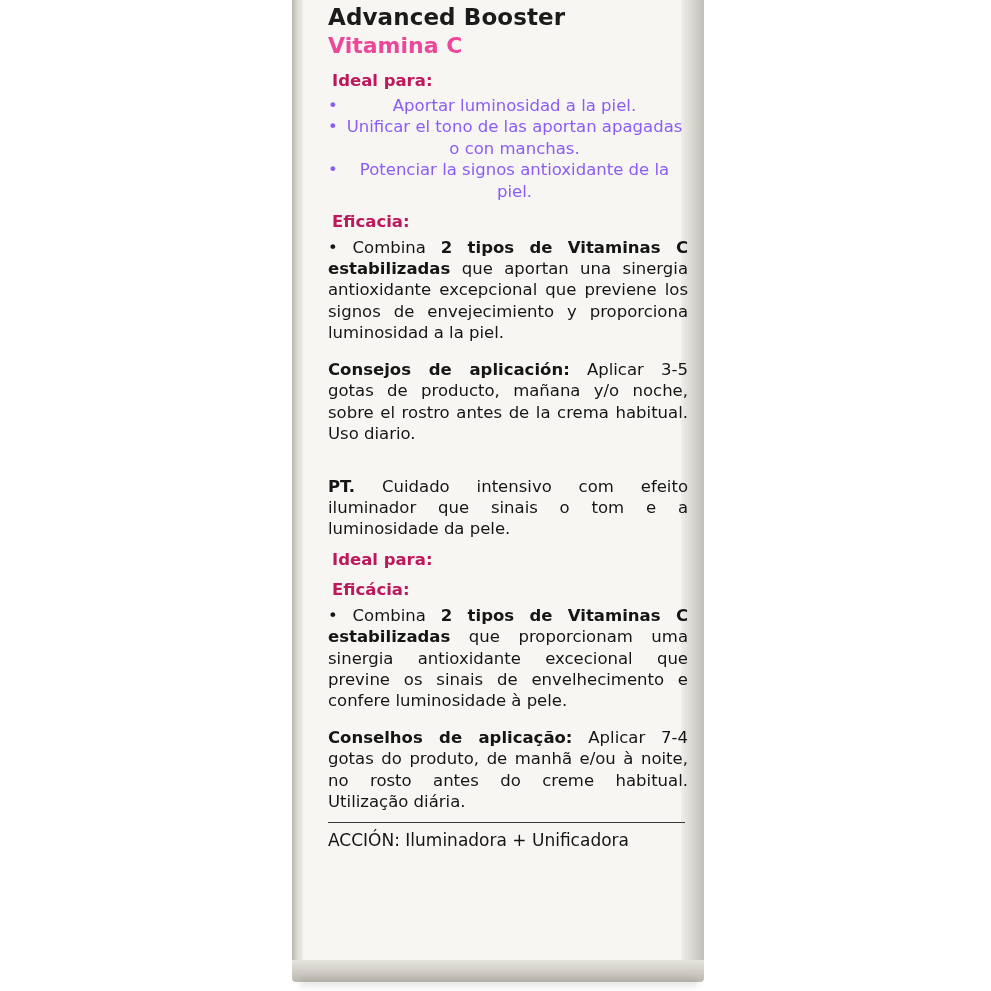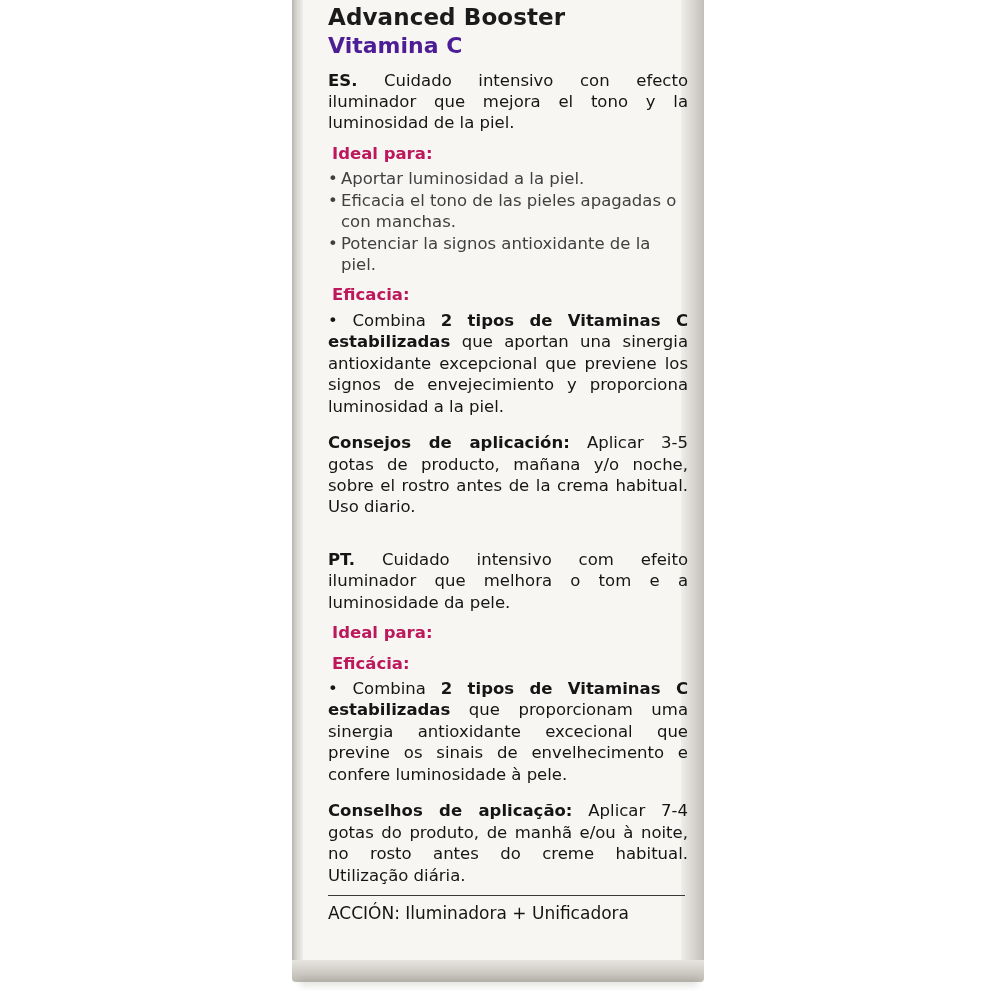--- a/index.html
+++ b/index.html
@@ -83,21 +83,21 @@
     font-size: 23px;
     letter-spacing: 0.1px;
     color: #1b1b1b;
     margin-top: 4px;
     line-height: 1.18;
   }
   .subtitle {
     font-family: "DejaVu Sans", sans-serif;
     font-weight: bold;
     font-size: 22px;
-    color: #4c1d95;
+    color: #ec4899;
     line-height: 1.2;
     margin-top: 2px;
     margin-bottom: 10px;
   }
 
   .block {
     margin-bottom: 9px;
   }
   .para {
     font-size: 16.5px;
@@ -116,24 +116,24 @@
     color: #be185d;
   }
   .bullets {
     margin: 0;
     padding: 0;
     list-style: none;
   }
   .bullets li {
     font-size: 16.5px;
     line-height: 1.30;
-    color: #404040;
+    color: #8b5cf6;
     padding-left: 13px;
     position: relative;
-    text-align: left;
+    text-align: center;
   }
   .bullets li::before {
     content: "•";
     position: absolute;
     left: 0px;
     top: 0;
   }
 
   .gap-sm { height: 6px; }
   .gap-lg { height: 22px; }
@@ -168,48 +168,45 @@
   <div class="box-edge-left"></div>
   <div class="box-edge-right"></div>
   <div class="box-bottom"></div>
   <div class="box-shadow-bottom"></div>
 
   <div class="content">
 
     <div class="title">Advanced Booster</div>
     <div class="subtitle">Vitamina C</div>
 
-    <div class="block">
-      <p class="para"><span class="lead">ES.</span> <span>Cuidado intensivo con efecto iluminador que mejora el tono y la luminosidad de la piel.</span></p>
-    </div>
 
     <div class="block">
       <p class="heading">Ideal para:</p>
       <ul class="bullets">
         <li>Aportar luminosidad a la piel.</li>
-        <li>Eficacia el tono de las pieles apagadas o con manchas.</li>
+        <li>Unificar el tono de las aportan apagadas o con manchas.</li>
         <li>Potenciar la signos antioxidante de la piel.</li>
       </ul>
     </div>
 
     <div class="block">
       <p class="heading">Eficacia:</p>
       <p class="para"><span>• Combina </span><span class="efficacy-strong">2 tipos de Vitaminas C estabilizadas</span><span> que aportan una sinergia antioxidante excepcional que previene los signos de envejecimiento y proporciona luminosidad a la piel.</span></p>
     </div>
 
     <div class="gap-sm"></div>
 
     <div class="block">
       <p class="para"><span class="lead">Consejos de aplicación:</span><span> Aplicar 3-5 gotas de producto, mañana y/o noche, sobre el rostro antes de la crema habitual. Uso diario.</span></p>
     </div>
 
     <div class="gap-lg"></div>
 
     <div class="block">
-      <p class="para"><span class="lead">PT.</span> <span>Cuidado intensivo com efeito iluminador que melhora o tom e a luminosidade da pele.</span></p>
+      <p class="para"><span class="lead">PT.</span> <span>Cuidado intensivo com efeito iluminador que sinais o tom e a luminosidade da pele.</span></p>
     </div>
 
     <div class="block">
       <p class="heading">Ideal para:</p>
     </div>
 
     <div class="block">
       <p class="heading">Eficácia:</p>
       <p class="para"><span>• Combina </span><span class="efficacy-strong">2 tipos de Vitaminas C estabilizadas</span><span> que proporcionam uma sinergia antioxidante excecional que previne os sinais de envelhecimento e confere luminosidade à pele.</span></p>
     </div>

